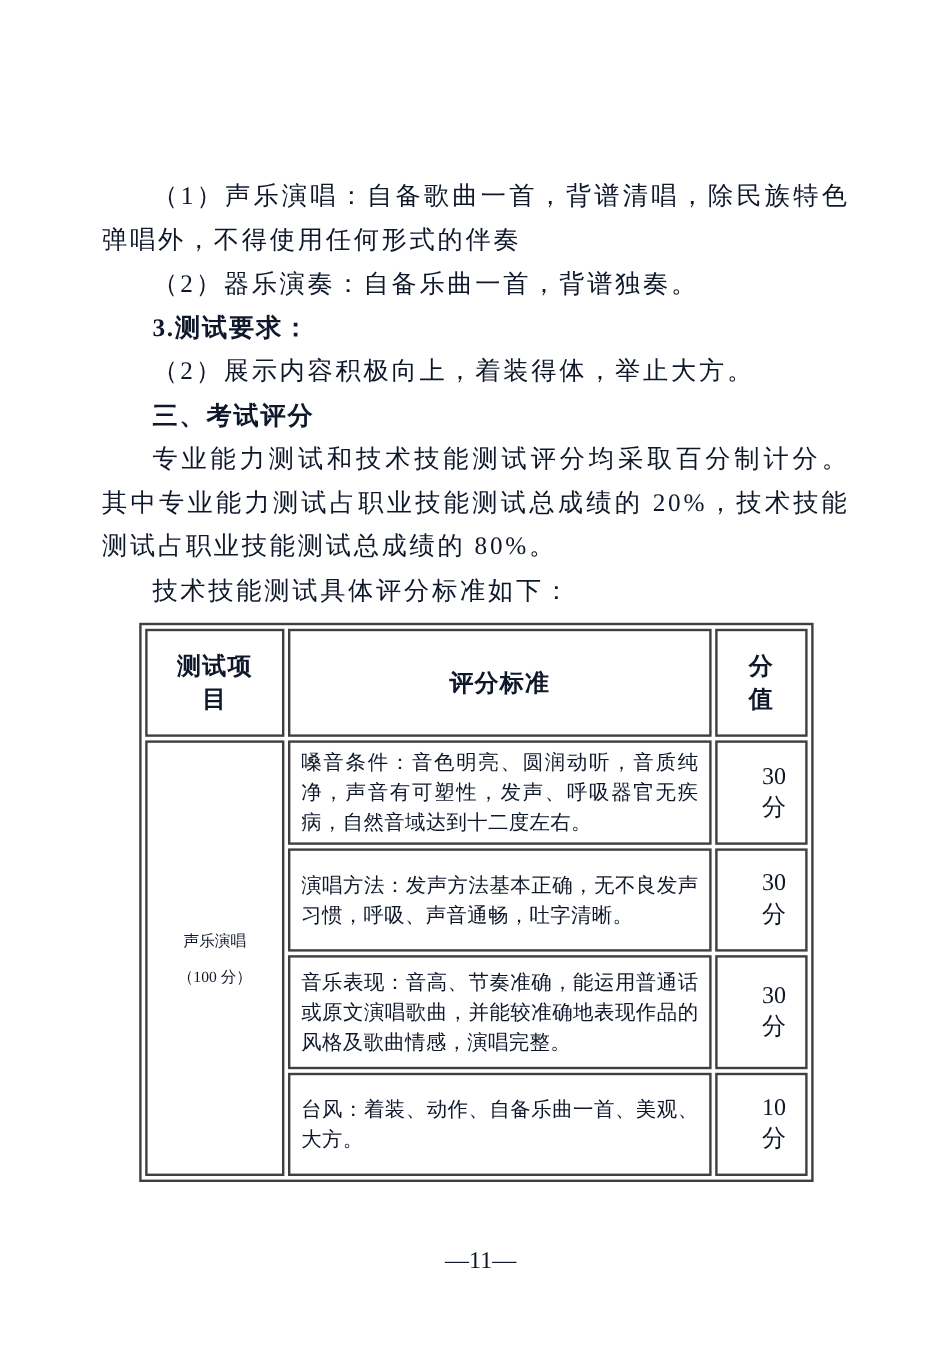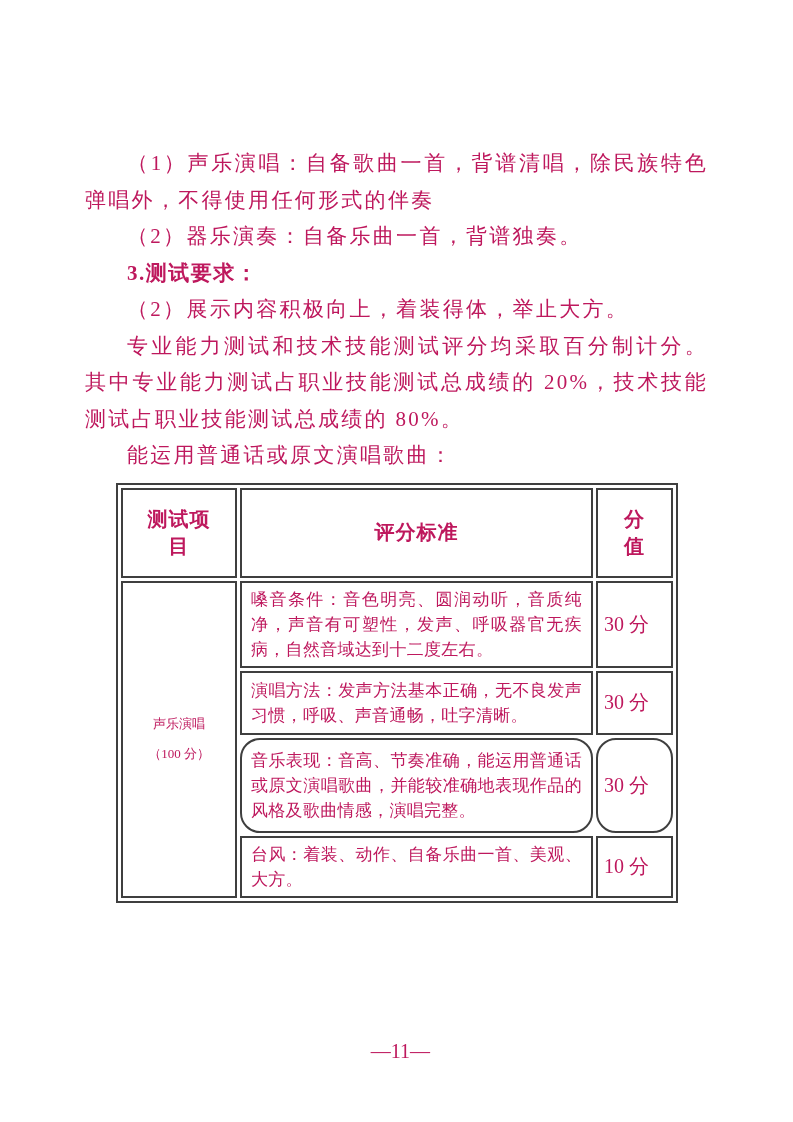--- a/index.html
+++ b/index.html
@@ -3,21 +3,21 @@
 <meta charset="utf-8">
 <style>
   html, body { margin: 0; padding: 0; background: #ffffff; }
   .page {
     position: relative;
     width: 793px;
     height: 1122px;
     background: #ffffff;
     overflow: hidden;
     font-family: "Liberation Serif", "DejaVu Serif", serif;
-    color: #be185d;
+    color: #0f172a;
   }
   .content {
     position: absolute;
     top: 145px;
     left: 85px;
     width: 623px;
   }
   .para {
     margin: 0;
     font-size: 21px;
@@ -67,27 +67,27 @@
     font-size: 17px;
     line-height: 25px;
     text-align: justify;
     text-justify: inter-character;
     vertical-align: middle;
     padding: 4px 9px;
     letter-spacing: 0.3px;
   }
   td.score-cell {
     font-size: 20px;
-    text-align: left;
+    text-align: right;
     vertical-align: middle;
-    padding: 6px;
+    padding: 16px;
   }
   tr.r0 td { height: 70px; }
   tr.r1 td { height: 64px; }
-  tr.r2 td { height: 95px; border-radius: 20px; }
+  tr.r2 td { height: 95px; }
   tr.r3 td { height: 59px; }
   .page-number {
     position: absolute;
     top: 1040px;
     left: 4px;
     width: 100%;
     text-align: center;
     font-size: 20px;
     letter-spacing: 0;
   }
@@ -100,24 +100,25 @@
 
     <p class="para">（1）声乐演唱：自备歌曲一首，背谱清唱，除民族特色弹唱外，不得使用任何形式的伴奏</p>
 
     <p class="para">（2）器乐演奏：自备乐曲一首，背谱独奏。</p>
 
     <p class="para bold">3.测试要求：</p>
 
 
     <p class="para">（2）展示内容积极向上，着装得体，举止大方。</p>
 
+    <p class="para bold">三、考试评分</p>
 
     <p class="para">专业能力测试和技术技能测试评分均采取百分制计分。其中专业能力测试占职业技能测试总成绩的 20%，技术技能测试占职业技能测试总成绩的 80%。</p>
 
-    <p class="para">能运用普通话或原文演唱歌曲：</p>
+    <p class="para">技术技能测试具体评分标准如下：</p>
 
     <table class="score-table">
       <colgroup>
         <col class="c-item">
         <col class="c-crit">
         <col class="c-score">
       </colgroup>
       <tbody>
           <tr>
         <th class="hdr">测试项目</th>

